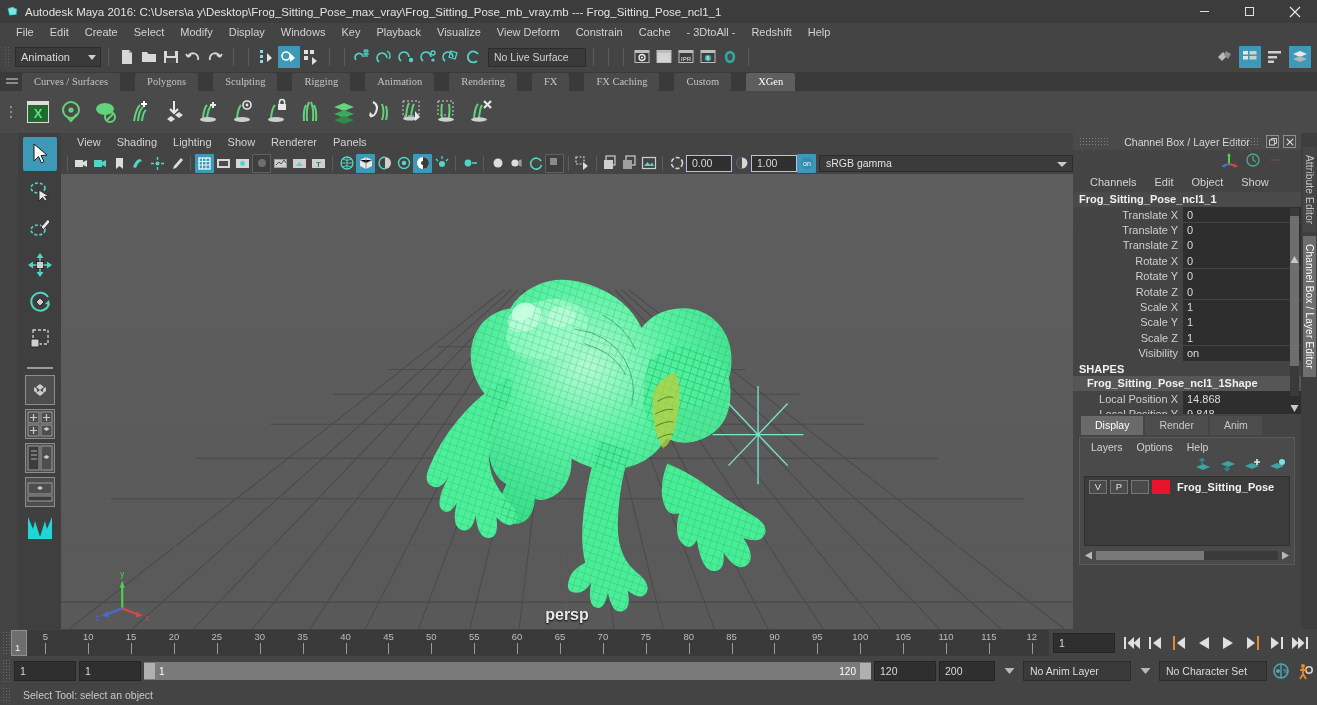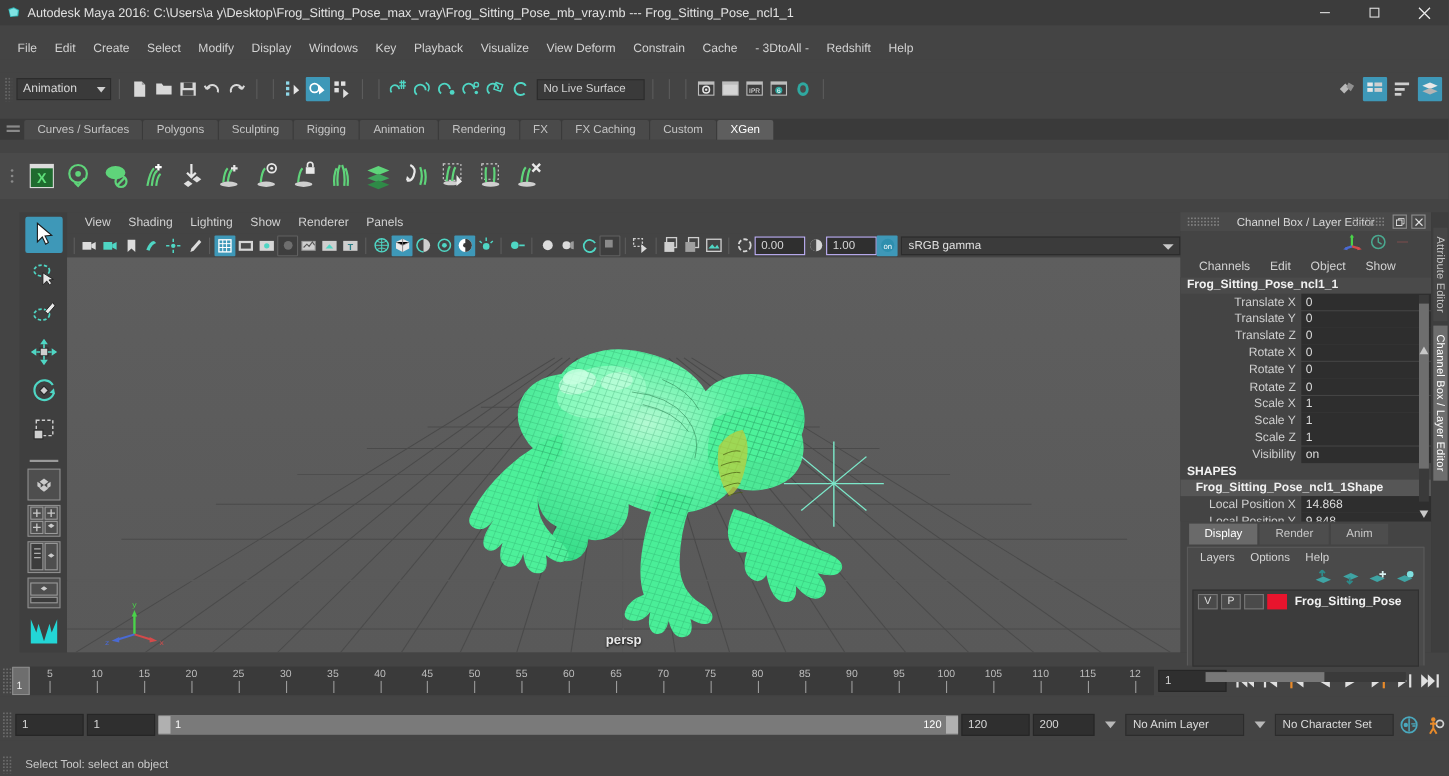--- a/index.html
+++ b/index.html
@@ -3,21 +3,21 @@
 <meta charset="utf-8">
 <style>
   * { box-sizing: border-box; margin:0; padding:0; }
   html,body{
     width:1317px; height:705px; overflow:hidden;
     background:#444444;
     font-family:"Liberation Sans", sans-serif;
     font-size:11px; color:#c8c8c8;
     -webkit-font-smoothing:antialiased;
   }
-  .app{ width:1317px; height:705px; position:relative; display:flex; flex-direction:column;gap:12px; }
+  .app{ width:1317px; height:705px; position:relative; display:flex; flex-direction:column; }
 
   
   .titlebar{ height:23px; background:#3c3c3c; display:flex; align-items:center; padding-left:6px; flex:none;}
   .title-logo{ width:13px;height:13px;margin-right:6px;flex:none;}
   .title-text{ font-size:11.5px; color:#e2e2e2; white-space:nowrap; }
   .title-spacer{ flex:1; }
   .win-btns{ display:flex; height:23px; }
   .win-btn{ width:45px;height:23px;display:flex;align-items:center;justify-content:center;color:#dcdcdc;}
 
   
@@ -35,21 +35,21 @@
   .sep{ width:1px;height:18px;background:#5c5c5c;margin:0 7px;flex:none;}
   .tbtn{ width:22px;height:22px;display:flex;align-items:center;justify-content:center;flex:none;border-radius:1px;}
   .tbtn.on{ background:#3e98b8; }
   .field-live{ width:98px;height:19px;background:#3a3a3a;border:1px solid #2c2c2c;font-size:10.5px;color:#d0d0d0;
      display:flex;align-items:center;padding-left:5px;margin-left:4px;}
   .right-tools{ position:absolute; right:6px; top:4px; display:flex; gap:3px;}
 
   
   .shelftabs{ height:19px;background:#3a3a3a;display:flex;align-items:flex-end;padding-left:22px;flex:none;position:relative;}
   .shelftab{ height:18px;line-height:18px;padding:0 12px;font-size:10.5px;color:#c4c4c4;background:#4a4a4a;
-     margin-right:1px;border-top-left-radius:2px;border-top-right-radius:2px;white-space:nowrap;}
+     margin-right:15px;border-top-left-radius:2px;border-top-right-radius:2px;white-space:nowrap;font-family:Liberation Serif, serif;}
   .shelftab.active{ background:#5e5e5e;color:#ffffff; }
   .shelf-handle{ position:absolute;left:6px;top:6px;width:12px;height:7px;}
   .shelf-handle div{height:2px;background:#8a8a8a;margin-bottom:2px;}
 
   
   .shelf{ height:42px;background:#4a4a4a;display:flex;align-items:center;padding-left:4px;flex:none;position:relative;}
   .shelf-grip{ width:18px;height:42px;display:flex;align-items:center;justify-content:center;flex:none;}
   .sicon{ width:32px;height:32px;margin-right:2px;flex:none;display:flex;align-items:center;justify-content:center;border-radius:2px;}
 
   
@@ -71,21 +71,21 @@
   .vbtn.on{ background:#3e98b8;}
   .vbtn.frame{ background:#3e3e3e;border:1px solid #606060;}
   .vsep{ width:1px;height:15px;background:#5c5c5c;margin:0 4px;flex:none;}
   .numfield{ width:46px;height:17px;background:#2f2f2f;border:1px solid #c4b5fd;color:#d8d8d8;font-size:10.5px;
       display:flex;align-items:center;padding-left:5px;flex:none;}
   .gammafield{ flex:1;height:17px;background:#3b3b3b;border:1px solid #2c2c2c;color:#e0e0e0;font-size:10.5px;
       display:flex;align-items:center;padding-left:6px;margin-left:3px;position:relative;min-width:40px;}
   .gammafield .arw{position:absolute;right:5px;top:6px;border-left:5px solid transparent;border-right:5px solid transparent;border-top:5px solid #c8c8c8;}
 
   .viewport{ flex:1;position:relative;background:#5c5c5c;overflow:hidden;min-height:0;}
-  .persp-lbl{ position:absolute;left:50%;transform:translateX(-50%);bottom:5px;color:#e8e8e8;font-size:12px;font-weight:bold;
+  .persp-lbl{ position:absolute;left:50%;transform:translateX(-50%);bottom:5px;color:#e8e8e8;font-size:16px;font-weight:bold;
      text-shadow:0 1px 2px #000;}
 
   
   .rightdock{ width:228px;background:#444444;display:flex;flex-direction:column;flex:none;}
   .cb-title{ height:17px;background:#4a4a4a;display:flex;align-items:center;justify-content:center;position:relative;flex:none;}
   .cb-title .tt{ font-size:10.5px;color:#d8d8d8;}
   .dots{ width:30px;height:9px;background-image:radial-gradient(#7e7e7e 30%,transparent 31%);background-size:3px 3px;}
   .cb-winbtn{position:absolute;top:2px;width:13px;height:13px;border:1px solid #8e8e8e;display:flex;align-items:center;justify-content:center;font-size:9px;color:#dcdcdc;}
   .cb-iconrow{ height:22px;display:flex;align-items:center;justify-content:flex-end;padding-right:18px;gap:6px;flex:none;}
   .cb-menus{ height:20px;display:flex;align-items:center;padding-left:8px;gap:0px;flex:none;}

